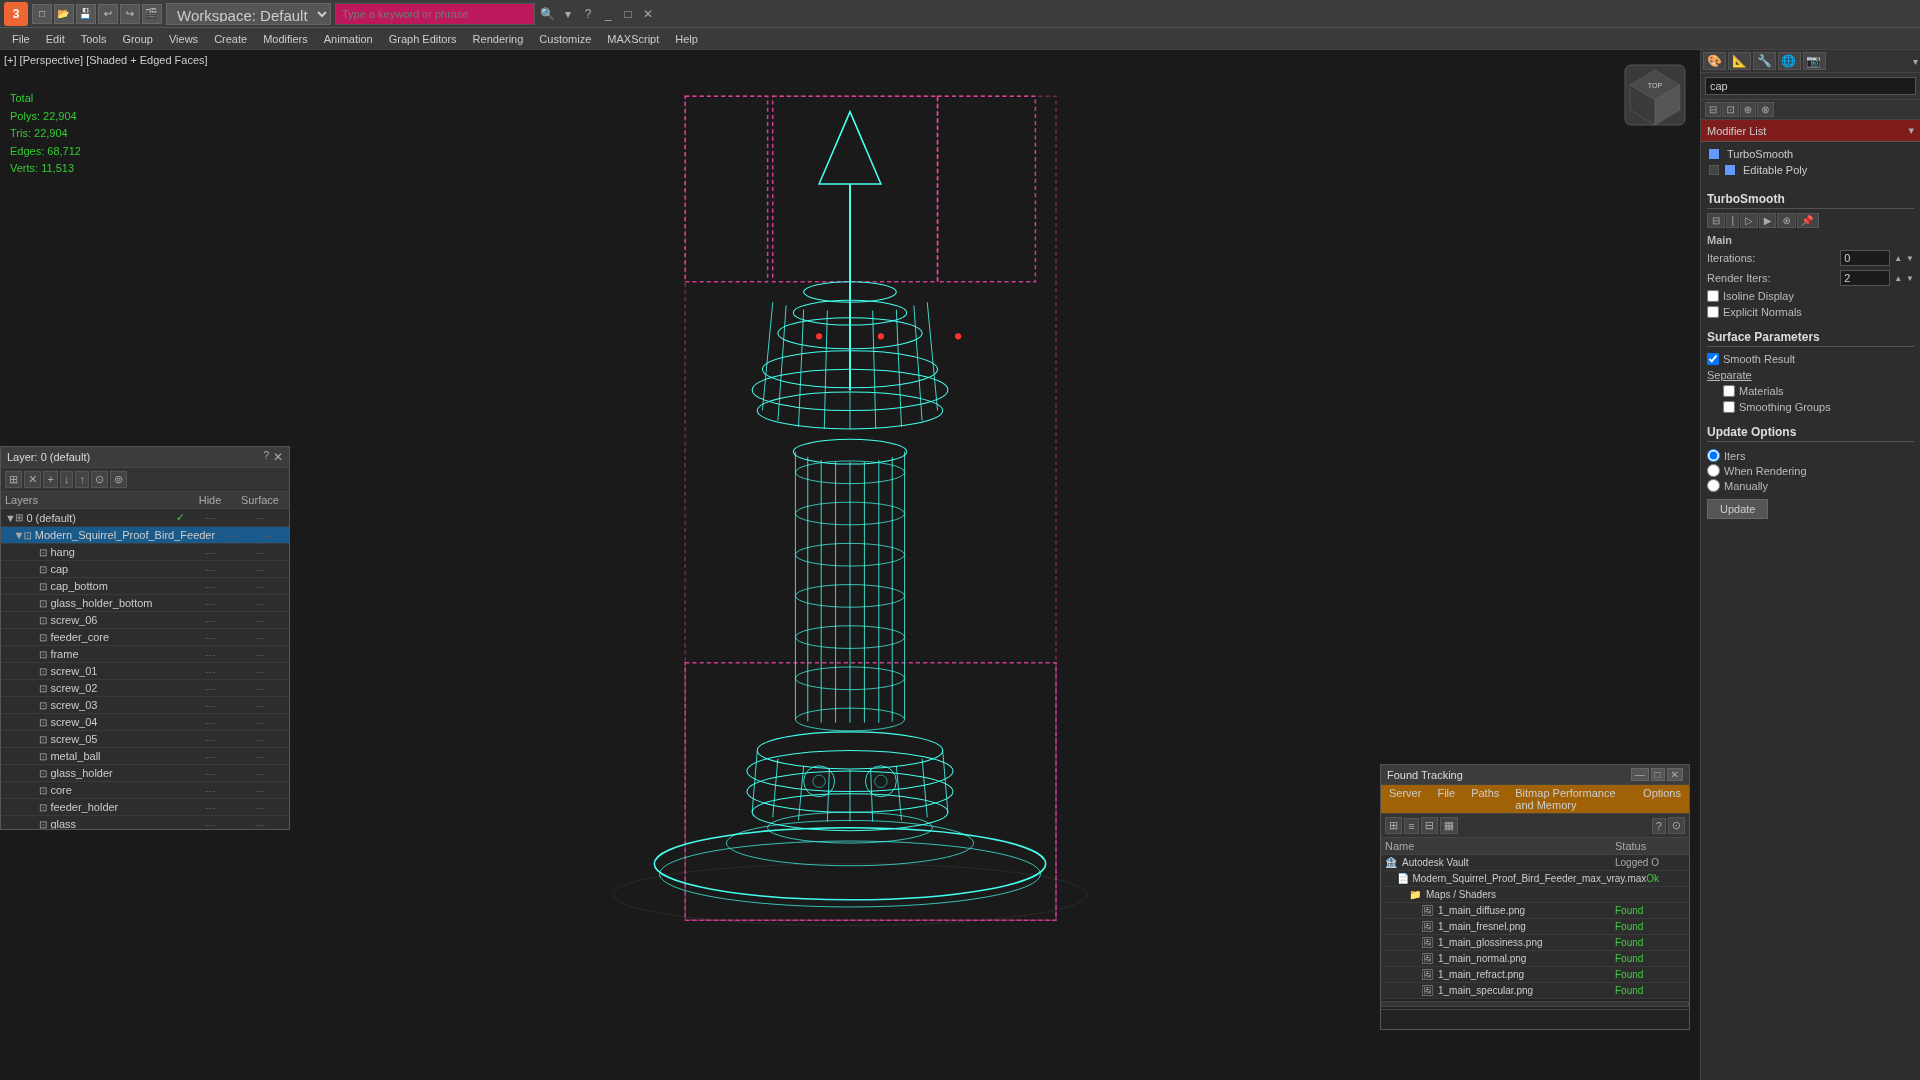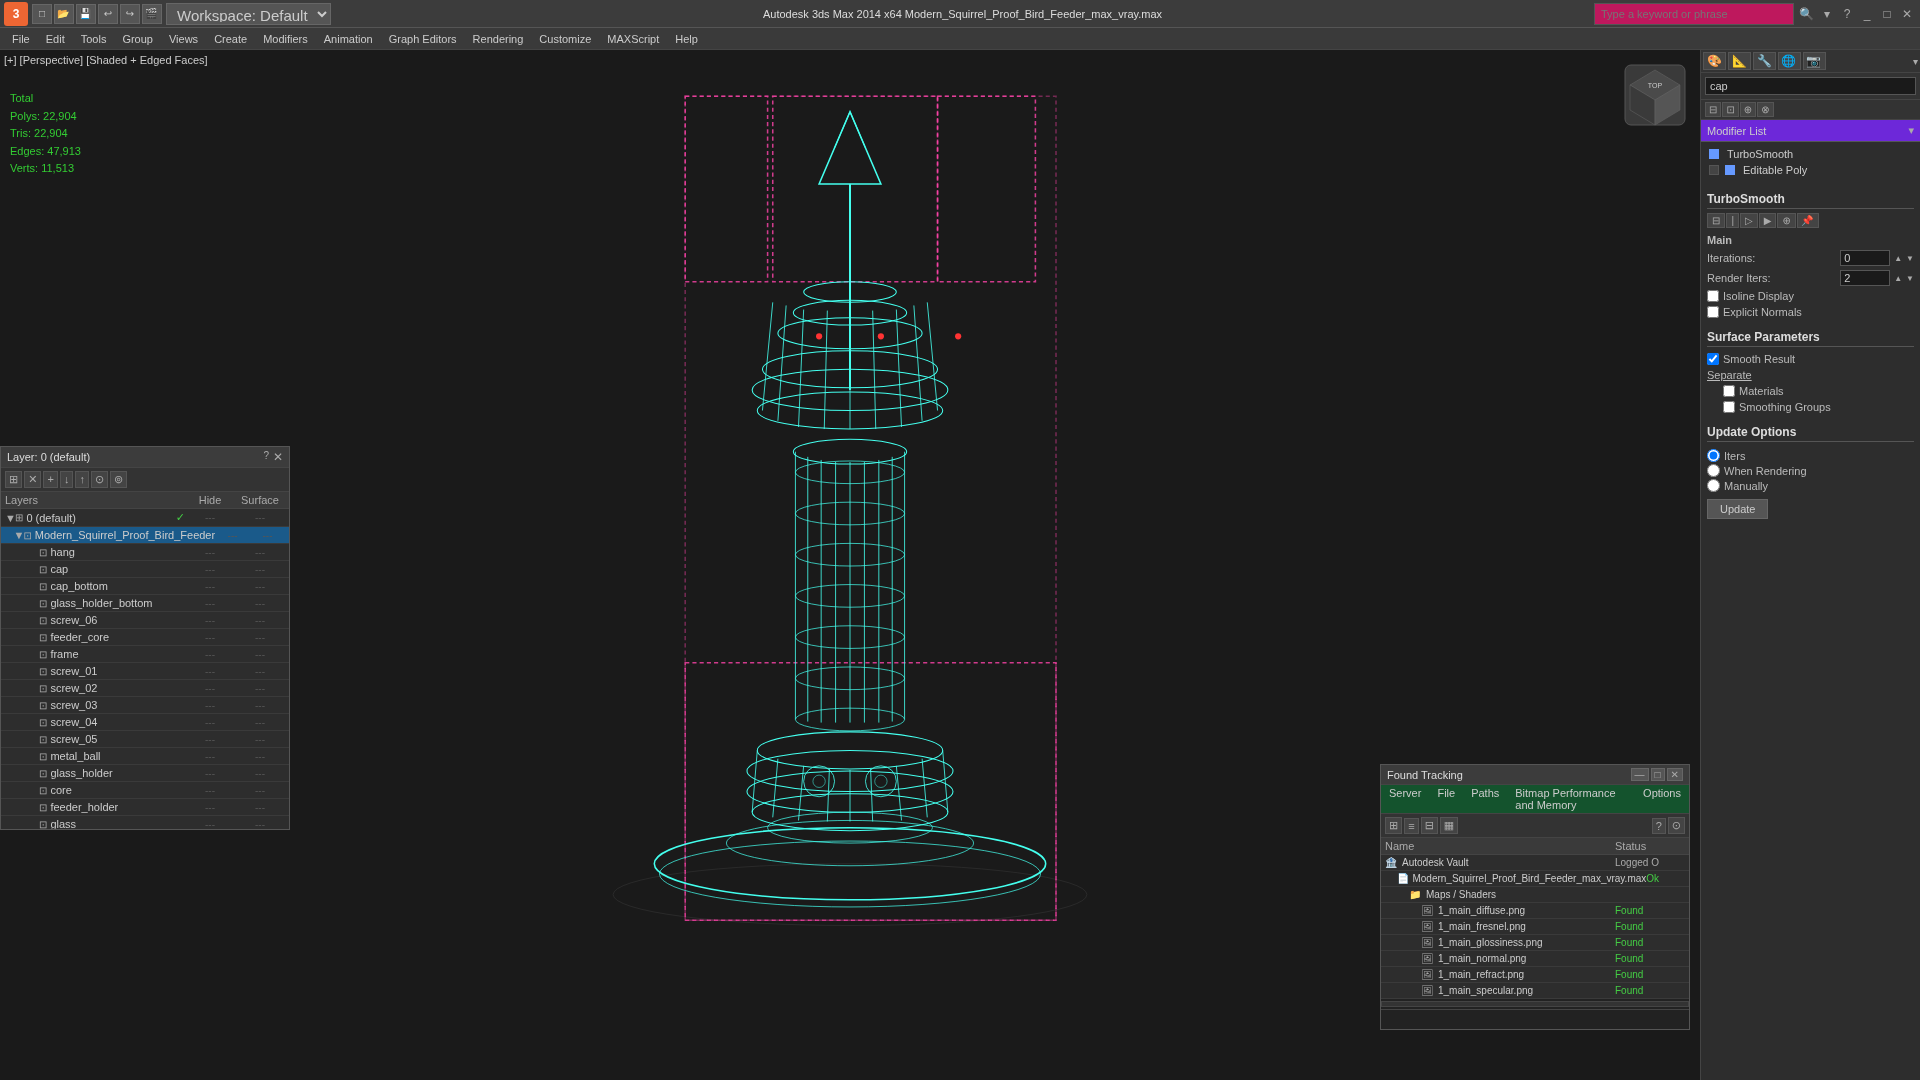--- a/index.html
+++ b/index.html
@@ -25,21 +25,21 @@
 
     
     #viewport { flex: 1; background: #1a1a1a; position: relative; overflow: hidden; }
     #viewport-label { position: absolute; top: 4px; left: 4px; color: #ccc; font-size: 11px; z-index: 2; }
     #stats { position: absolute; top: 40px; left: 10px; color: #33cc33; font-size: 11px; z-index: 2; line-height: 1.6; }
 
     
     #right-panel { width: 220px; background: #2d2d2d; border-left: 1px solid #444; display: flex; flex-direction: column; overflow: hidden; }
     #right-panel-top { background: #333; padding: 4px; border-bottom: 1px solid #444; }
     #right-panel-top input { width: 100%; background: #1a1a1a; border: 1px solid #555; color: #ccc; padding: 2px 4px; font-size: 11px; }
-    #modifier-list-label { background: #6d28d9; padding: 4px 6px; font-size: 11px; color: #ccc; border-bottom: 1px solid #555; display: flex; justify-content: space-between; align-items: center; }
+    #modifier-list-label { background: #7f1d1d; padding: 4px 6px; font-size: 11px; color: #ccc; border-bottom: 1px solid #555; display: flex; justify-content: space-between; align-items: center; }
     #modifier-items { padding: 4px; }
     .modifier-item { display: flex; align-items: center; gap: 4px; padding: 2px 4px; font-size: 11px; }
     .modifier-item .color-box { width: 8px; height: 8px; }
     #modifier-detail { flex: 1; padding: 6px; overflow-y: auto; }
     .section-header { font-size: 12px; font-weight: bold; color: #ddd; padding: 4px 0 2px 0; border-bottom: 1px solid #555; margin-bottom: 4px; }
     .sub-section { font-size: 11px; color: #bbb; padding: 2px 0; font-weight: bold; }
     .property-row { display: flex; align-items: center; gap: 4px; padding: 2px 0; font-size: 11px; }
     .property-row label { flex: 1; color: #bbb; }
     .property-row input[type=text] { width: 50px; background: #1a1a1a; border: 1px solid #555; color: #ccc; padding: 1px 3px; font-size: 11px; }
     .property-row input[type=checkbox] { width: 12px; height: 12px; }
@@ -63,21 +63,21 @@
     .layer-item .expand-icon { width: 10px; color: #aaa; }
     .layer-item .layer-name { flex: 1; }
     .layer-item .col-hide-val, .layer-item .col-freeze-val { width: 50px; text-align: center; color: #555; font-size: 10px; }
 
     
     #asset-panel { position: absolute; right: 230px; bottom: 50px; width: 310px; background: #2d2d2d; border: 1px solid #555; z-index: 10; }
     #asset-panel-header { background: #3c3c3c; padding: 3px 6px; display: flex; justify-content: space-between; align-items: center; border-bottom: 1px solid #444; cursor: move; }
     #asset-panel-header span { font-size: 11px; color: #ddd; }
     #asset-panel-header .win-btns { display: flex; gap: 2px; }
     #asset-panel-header .win-btns span { font-size: 10px; cursor: pointer; color: #aaa; padding: 0 3px; background: #555; border: 1px solid #666; }
-    #asset-menubar { display: flex; gap: 0; background: #14532d; border-bottom: 1px solid #444; }
+    #asset-menubar { display: flex; gap: 0; background: #a16207; border-bottom: 1px solid #444; }
     #asset-menubar span { padding: 2px 8px; font-size: 11px; color: #ccc; cursor: pointer; }
     #asset-toolbar { display: flex; gap: 2px; padding: 3px 4px; background: #333; border-bottom: 1px solid #444; align-items: center; }
     #asset-toolbar span { font-size: 11px; cursor: pointer; color: #aaa; padding: 1px 3px; background: #444; border: 1px solid #555; }
     #asset-table-header { display: flex; padding: 2px 4px; background: #3a3a3a; border-bottom: 1px solid #444; font-size: 11px; color: #aaa; }
     #asset-table-header .col-name { flex: 1; }
     #asset-table-header .col-status { width: 70px; }
     #asset-list { overflow-y: auto; }
     .asset-item { display: flex; align-items: center; padding: 2px 4px; font-size: 11px; border-bottom: 1px solid #3a3a3a; }
     .asset-item .asset-icon { width: 14px; margin-right: 3px; color: #aaa; }
     .asset-item .asset-name { flex: 1; font-size: 10px; }
@@ -104,21 +104,20 @@
     <span>□</span>
     <span>📂</span>
     <span>💾</span>
     <span>↩</span>
     <span>↪</span>
     <span>🎬</span>
   </div>
   <select id="workspace-dropdown">
     <option>Workspace: Default</option>
   </select>
-  <div id="title-bar">Autodesk 3ds Max 2014 x64    Modern_Squirrel_Proof_Bird_Feeder_max_vray.max</div>
   <input id="search-box" type="text" placeholder="Type a keyword or phrase" style="">
   <div id="search-icons">
     <span>🔍</span>
     <span>▾</span>
     <span>?</span>
     <span>_</span>
     <span>□</span>
     <span>✕</span>
   </div>
 </div>
@@ -140,21 +139,21 @@
   </div>
 
 <div id="main">
 
   <div id="viewport">
     <div id="viewport-label">[+] [Perspective] [Shaded + Edged Faces]</div>
     <div id="stats">
       <span>Total</span><br>
       <span>Polys:</span> <span>22,904</span><br>
       <span>Tris:</span> <span>22,904</span><br>
-      <span>Edges:</span> <span>47,913</span><br>
+      <span>Edges:</span> <span>68,712</span><br>
       <span>Verts:</span> <span>11,513</span>
     </div>
 
     <svg class="selection-overlay" viewBox="0 0 1300 1000" xmlns="http://www.w3.org/2000/svg">
 
       <ellipse cx="650" cy="820" rx="230" ry="30" fill="none" stroke="#666" stroke-width="0.5" opacity="0.4"></ellipse>
 
       <rect x="490" y="45" width="80" height="180" fill="none" stroke="#ff44aa" stroke-width="1.5" stroke-dasharray="4,3" opacity="0.8"></rect>
       <rect x="575" y="45" width="160" height="180" fill="none" stroke="#ff44aa" stroke-width="1.5" stroke-dasharray="4,3" opacity="0.8"></rect>
       <rect x="735" y="45" width="95" height="180" fill="none" stroke="#ff44aa" stroke-width="1.5" stroke-dasharray="4,3" opacity="0.8"></rect>

